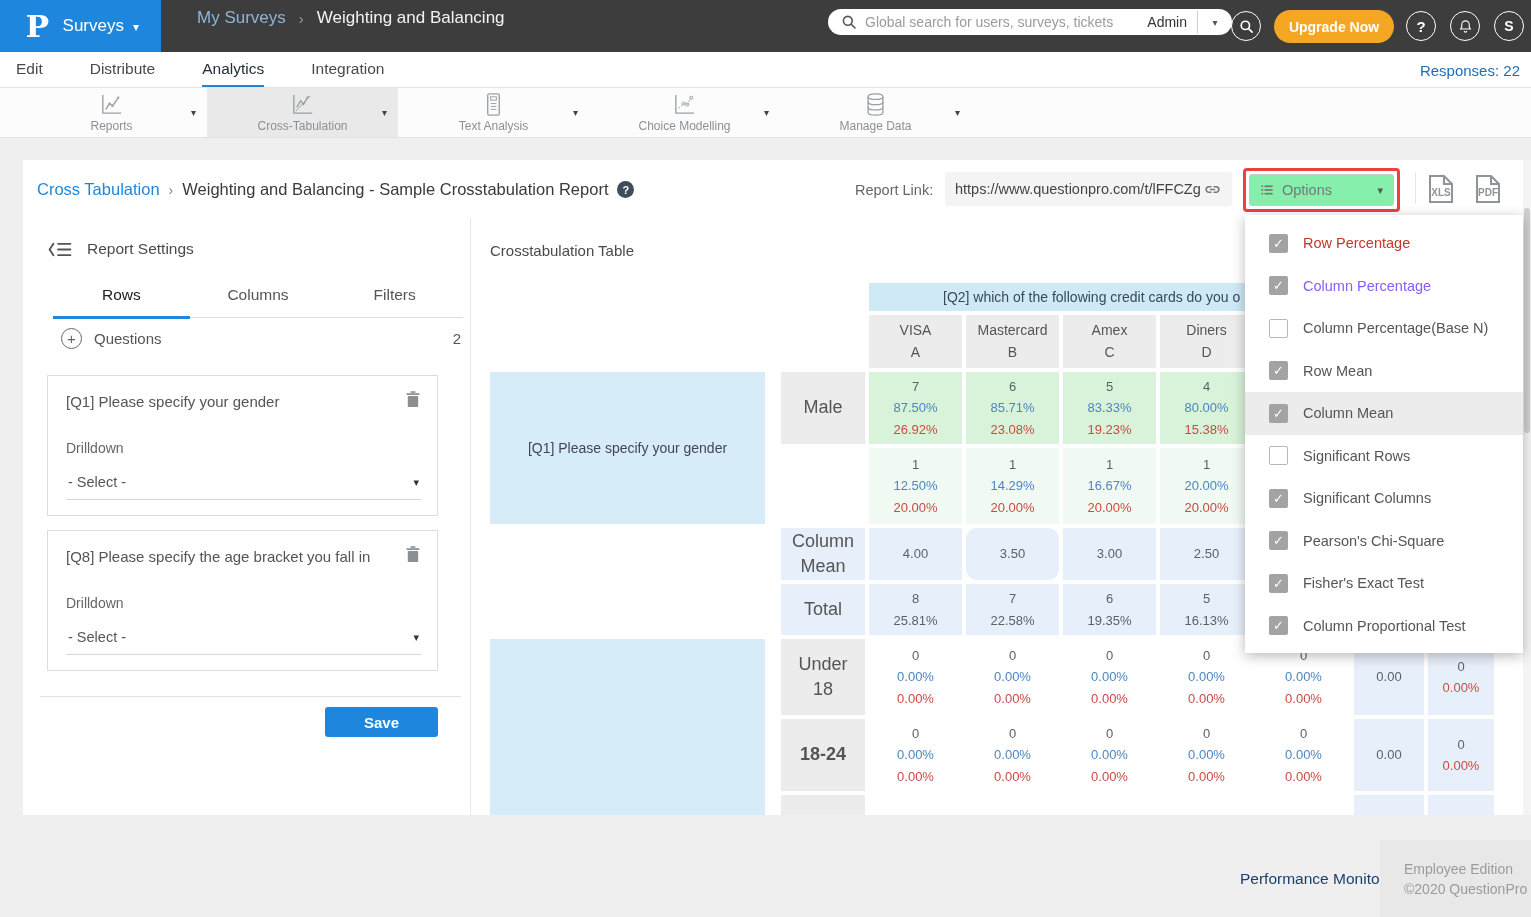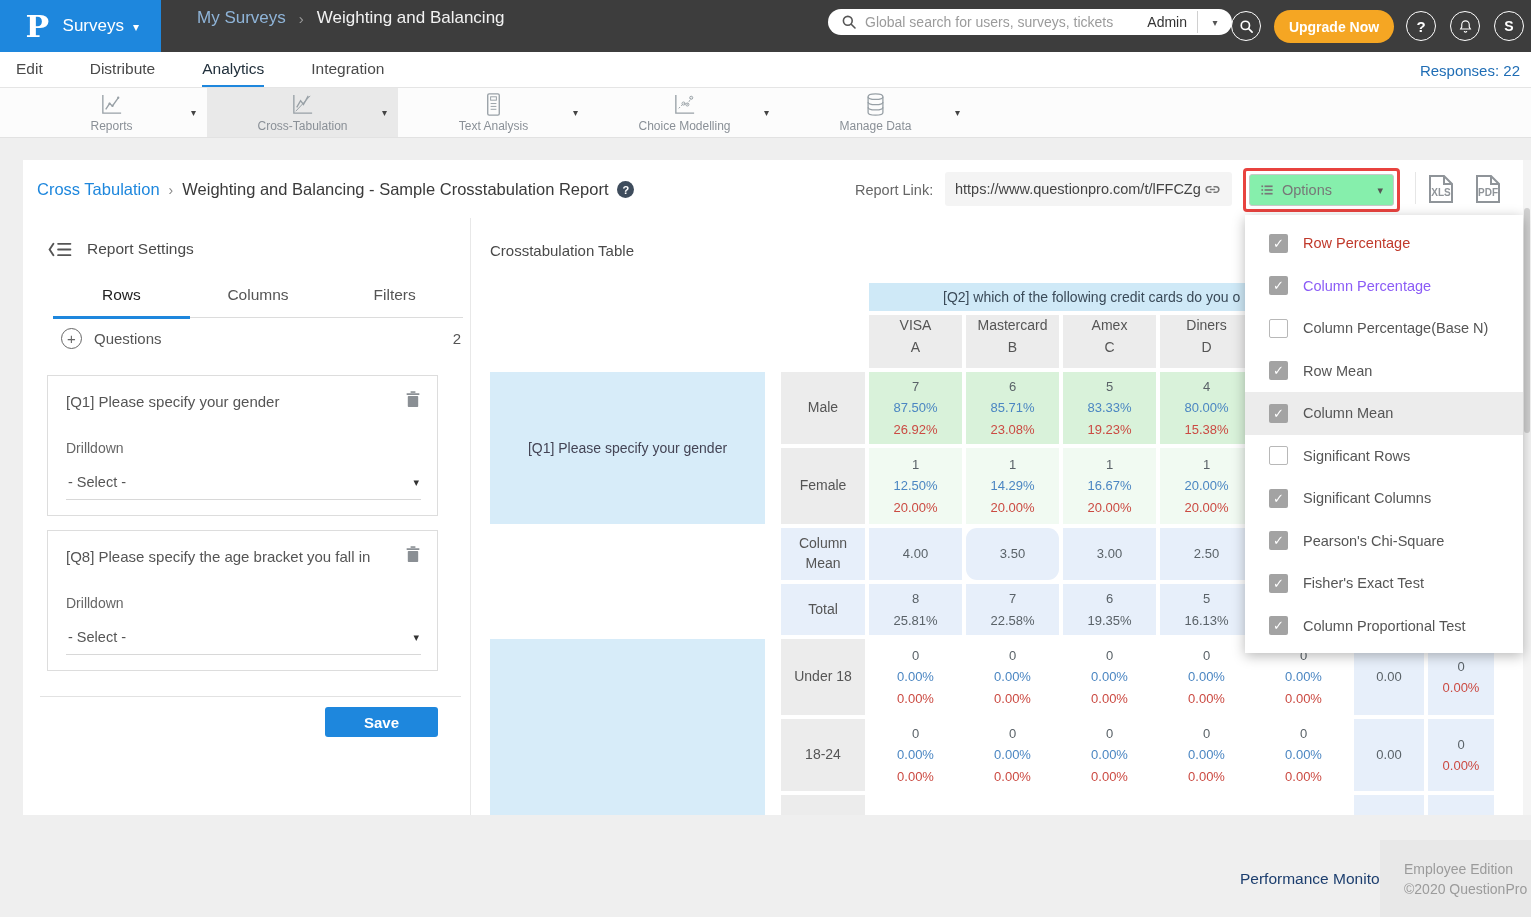--- a/index.html
+++ b/index.html
@@ -106,24 +106,24 @@
               color:#fff; font-size:15px; font-weight:bold; display:flex; align-items:center; justify-content:center; cursor:pointer; }
 
   
   .ct-title { position:absolute; left:467px; top:82px; font-size:15px; color:#4a4a4a; }
   .ct-grid { position:absolute; left:467px; top:123px; display:grid;
              grid-template-columns:275px 96px 93px 93px 93px 93px 93px 70px 66px;
              grid-template-rows:28px 53px 72px 76px 52px 51px 76px 72px 50px; gap:4px; }
   .c-q2 { background:#cfe9f7; color:#3a4a58; font-size:14px; line-height:28px; white-space:nowrap;
           overflow:hidden; padding-left:74px; }
   .c-colhead { background:#ececec; color:#555; font-size:14px; display:flex; flex-direction:column;
-               align-items:center; justify-content:flex-start; line-height:1.55; }
+               align-items:center; justify-content:center; line-height:1.55; }
   .c-qlabel { background:#d7ecf9; color:#445; font-size:14px; display:flex; align-items:center;
               justify-content:center; text-align:center; padding:0 20px; }
-  .c-rowhead { background:#ececec; color:#555; font-size:14px; display:flex; align-items:center;
+  .c-rowhead { background:#ececec; color:#555; font-size:18px; display:flex; align-items:center;
                justify-content:center; text-align:center; line-height:1.4; padding:0 8px;margin-left:12px; }
   .c-rowhead.blue { background:#e7effa; }
   .c-data { font-size:13px; line-height:1.62; display:flex; flex-direction:column; align-items:center; justify-content:center; }
   .c-data.green { background:#d9f2da; }
   .c-data.pale { background:#f1faf2; }
   .c-data.blue { background:#e7effa; }
   .v-num { color:#5a6268; }
   .v-row { color:#4b86c2; }
   .v-col { color:#cb4a42; }
 
@@ -398,21 +398,20 @@
         <div class="c-data green" style="grid-area: 3 / 5;">
           <div class="v-num">5</div>
           <div class="v-row">83.33%</div>
           <div class="v-col">19.23%</div>
         </div>
         <div class="c-data green" style="grid-area: 3 / 6;">
           <div class="v-num">4</div>
           <div class="v-row">80.00%</div>
           <div class="v-col">15.38%</div>
         </div>
-        <div class="c-rowhead" style="grid-area: 4 / 2;">Female</div>
         <div class="c-data pale" style="grid-area: 4 / 3;">
           <div class="v-num">1</div>
           <div class="v-row">12.50%</div>
           <div class="v-col">20.00%</div>
         </div>
         <div class="c-data pale" style="grid-area: 4 / 4;">
           <div class="v-num">1</div>
           <div class="v-row">14.29%</div>
           <div class="v-col">20.00%</div>
         </div>
@@ -482,21 +481,21 @@
           <div class="v-row">0.00%</div>
           <div class="v-col">0.00%</div>
         </div>
         <div class="c-data blue" style="grid-area: 7 / 8;">
           <div class="v-num">0.00</div>
         </div>
         <div class="c-data blue" style="grid-area: 7 / 9;">
           <div class="v-num">0</div>
           <div class="v-col">0.00%</div>
         </div>
-        <div class="c-rowhead" style="grid-area: 8 / 2;">18-24</div>
+        <div class="c-rowhead" style="grid-area: 8 / 2; font-weight: bold;">18-24</div>
         <div class="c-data plain" style="grid-area: 8 / 3;">
           <div class="v-num">0</div>
           <div class="v-row">0.00%</div>
           <div class="v-col">0.00%</div>
         </div>
         <div class="c-data plain" style="grid-area: 8 / 4;">
           <div class="v-num">0</div>
           <div class="v-row">0.00%</div>
           <div class="v-col">0.00%</div>
         </div>

